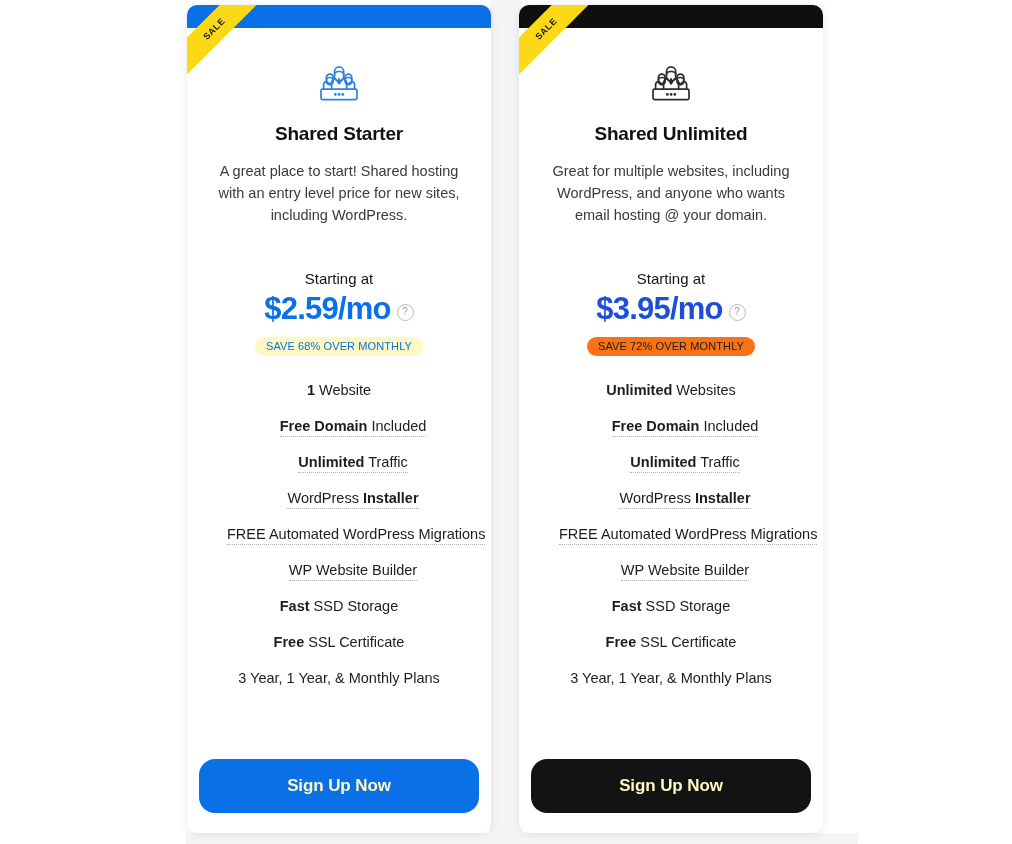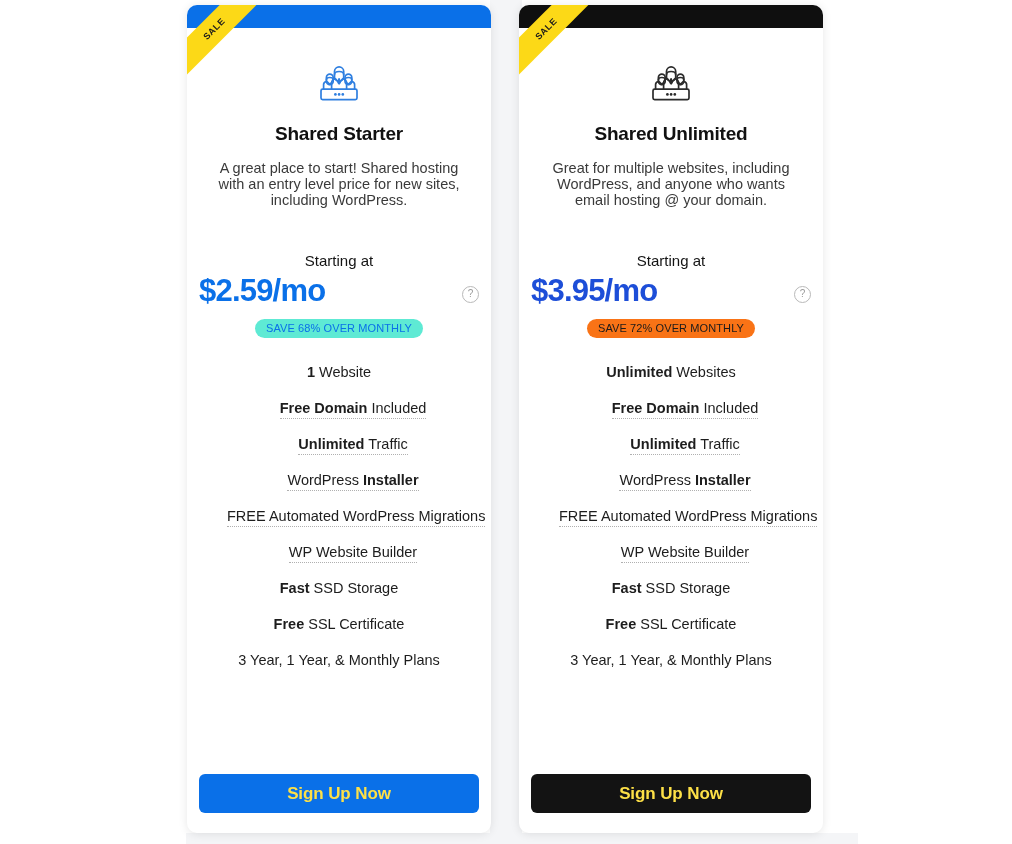--- a/index.html
+++ b/index.html
@@ -124,36 +124,36 @@
     margin-top: 10px;
     font-size: 19px;
     font-weight: bold;
     color: #111111;
     letter-spacing: -0.2px;
   }
 
   .plan-desc {
     margin-top: 15px;
     font-size: 14.5px;
-    line-height: 16px;
+    line-height: 22px;
     color: #3a3a3a;
     padding: 0 12px;
   }
 
   .starting-at {
     margin-top: 44px;
     font-size: 15px;
     color: #141414;
   }
 
   .price-row {
     margin-top: 5px;
     display: flex;
     align-items: center;
-    justify-content: space-between;
+    justify-content: center;
     gap: 6px;
   }
   .price {
     font-size: 31px;
     font-weight: bold;
     letter-spacing: -0.8px;
     line-height: 34px;
   }
   .price .per { font-weight: bold; }
   .card.left  .price { color: #0a70e8; }
@@ -173,21 +173,21 @@
   }
 
   .save-badge {
     display: inline-block;
     margin-top: 11px;
     padding: 3px 11px 4px;
     border-radius: 11px;
     font-size: 11px;
     letter-spacing: 0.1px;
   }
-  .card.left .save-badge  { background: #5eead4; color: #0a70e8; }
+  .card.left .save-badge  { background: #fef9c3; color: #0a70e8; }
   .card.right .save-badge { background: #f97316; color: #1b1b1b; }
 
   .features {
     margin-top: 24px;
     list-style: none;
     padding: 0;
     margin-left: 0;
     margin-right: 0;
   }
   .feature {
@@ -202,26 +202,26 @@
     padding-bottom: 2px;
     margin-left: 28px;
   }
   .feature b { font-weight: bold; }
 
   .cta {
     position: absolute;
     left: 12px;
     bottom: 20px;
     width: 280px;
-    height: 39px;
+    height: 54px;
     border: none;
-    border-radius: 6px;
+    border-radius: 16px;
     font-size: 17px;
     font-weight: bold;
-    color: #fde047;
+    color: #fef9c3;
     cursor: pointer;
     font-family: "Liberation Sans", sans-serif;
     letter-spacing: -0.1px;
   }
   .card.left .cta  { background: #0a70e8; }
   .card.right .cta { background: #131313; }
 </style>
 </head>
 <body>
 

